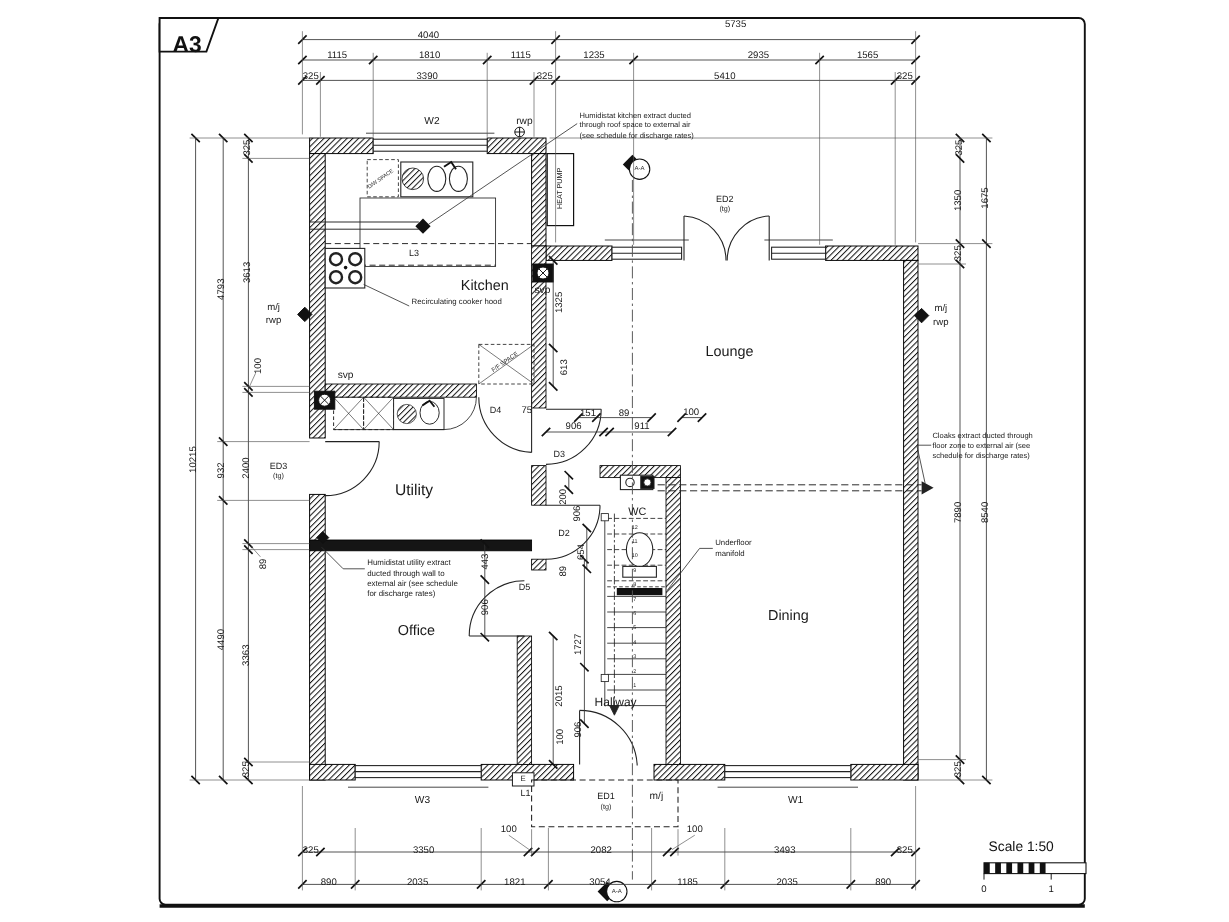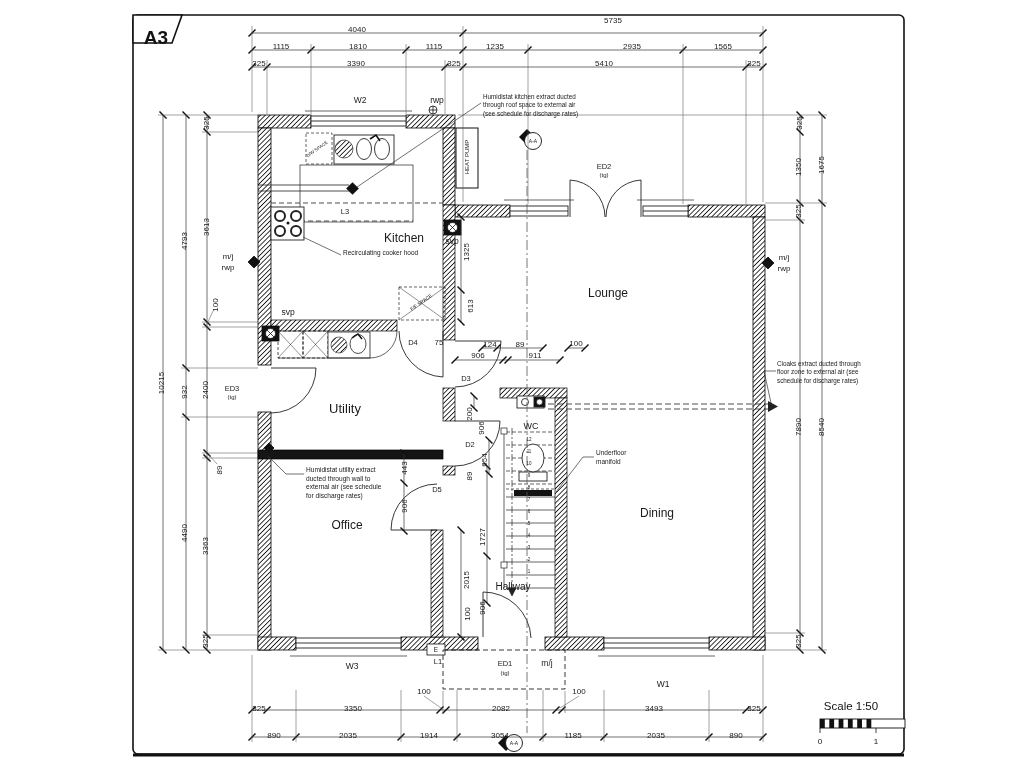--- a/index.html
+++ b/index.html
@@ -331,52 +331,52 @@
       <span class="lb" style="left: 784px; top: 268px; font-size: 8px; transform: translate(-50%, -50%);">rwp</span>
       <span class="lb" style="left: 259px; top: 708px; font-size: 8px; transform: translate(-50%, -50%);">325</span>
       <span class="lb" style="left: 353px; top: 708px; font-size: 8px; transform: translate(-50%, -50%);">3350</span>
       <span class="lb" style="left: 424px; top: 691px; font-size: 8px; transform: translate(-50%, -50%);">100</span>
       <span class="lb" style="left: 501px; top: 708px; font-size: 8px; transform: translate(-50%, -50%);">2082</span>
       <span class="lb" style="left: 579px; top: 691px; font-size: 8px; transform: translate(-50%, -50%);">100</span>
       <span class="lb" style="left: 654px; top: 708px; font-size: 8px; transform: translate(-50%, -50%);">3493</span>
       <span class="lb" style="left: 754px; top: 708px; font-size: 8px; transform: translate(-50%, -50%);">325</span>
       <span class="lb" style="left: 274px; top: 735px; font-size: 8px; transform: translate(-50%, -50%);">890</span>
       <span class="lb" style="left: 348px; top: 735px; font-size: 8px; transform: translate(-50%, -50%);">2035</span>
-      <span class="lb" style="left: 429px; top: 735px; font-size: 8px; transform: translate(-50%, -50%);">1914</span>
+      <span class="lb" style="left: 429px; top: 735px; font-size: 8px; transform: translate(-50%, -50%);">1821</span>
       <span class="lb" style="left: 500px; top: 735px; font-size: 8px; transform: translate(-50%, -50%);">3054</span>
       <span class="lb" style="left: 573px; top: 735px; font-size: 8px; transform: translate(-50%, -50%);">1185</span>
       <span class="lb" style="left: 656px; top: 735px; font-size: 8px; transform: translate(-50%, -50%);">2035</span>
       <span class="lb" style="left: 736px; top: 735px; font-size: 8px; transform: translate(-50%, -50%);">890</span>
       <span class="lb" style="left: 356px; top: 238px; font-size: 12px; transform: translate(-50%, -50%); margin-left: 48px;">Kitchen</span>
       <span class="lb" style="left: 608px; top: 293px; font-size: 12px; transform: translate(-50%, -50%);">Lounge</span>
       <span class="lb" style="left: 345px; top: 408px; font-size: 13px; transform: translate(-50%, -50%);">Utility</span>
       <span class="lb" style="left: 347px; top: 525px; font-size: 12px; transform: translate(-50%, -50%);">Office</span>
       <span class="lb" style="left: 657px; top: 513px; font-size: 12px; transform: translate(-50%, -50%);">Dining</span>
       <span class="lb" style="left: 513px; top: 586px; font-size: 10px; transform: translate(-50%, -50%);">Hallway</span>
       <span class="lb" style="left: 531px; top: 426px; font-size: 9px; transform: translate(-50%, -50%);">WC</span>
       <span class="lb" style="left: 360px; top: 100px; font-size: 8.5px; transform: translate(-50%, -50%);">W2</span>
       <span class="lb" style="left: 437px; top: 100px; font-size: 8.5px; transform: translate(-50%, -50%);">rwp</span>
       <span class="lb" style="left: 352px; top: 666px; font-size: 8.5px; transform: translate(-50%, -50%);">W3</span>
-      <span class="lb" style="left: 663px; top: 684px; font-size: 8.5px; transform: translate(-50%, -50%);">W1</span>
+      <span class="lb" style="left: 663px; top: 666px; font-size: 8.5px; transform: translate(-50%, -50%);">W1</span>
       <span class="lb" style="left: 604px; top: 166px; font-size: 7.5px; transform: translate(-50%, -50%);">ED2</span>
       <span class="lb" style="left: 604px; top: 175px; font-size: 6px; transform: translate(-50%, -50%);">(tg)</span>
       <span class="lb" style="left: 505px; top: 663px; font-size: 7.5px; transform: translate(-50%, -50%);">ED1</span>
       <span class="lb" style="left: 505px; top: 673px; font-size: 6px; transform: translate(-50%, -50%);">(tg)</span>
       <span class="lb" style="left: 547px; top: 663px; font-size: 8.5px; transform: translate(-50%, -50%);">m/j</span>
       <span class="lb" style="left: 436px; top: 649px; font-size: 6.5px; transform: translate(-50%, -50%);">E</span>
       <span class="lb" style="left: 438px; top: 661px; font-size: 7.5px; transform: translate(-50%, -50%);">L1</span>
       <span class="lb" style="left: 345px; top: 211px; font-size: 7.5px; transform: translate(-50%, -50%);">L3</span>
       <span class="lb" style="left: 452px; top: 241px; font-size: 8.5px; transform: translate(-50%, -50%);">svp</span>
       <span class="lb" style="left: 288px; top: 312px; font-size: 8.5px; transform: translate(-50%, -50%);">svp</span>
       <span class="lb" style="left: 467px; top: 157px; font-size: 6px; transform: translate(-50%, -50%) rotate(-90deg);">HEAT PUMP</span>
       <span class="lb" style="left: 421px; top: 302px; font-size: 5px; transform: translate(-50%, -50%) rotate(-35deg);">F/F SPACE</span>
       <span class="lb" style="left: 317px; top: 149px; font-size: 4.5px; transform: translate(-50%, -50%) rotate(-35deg);">D/W SPACE</span>
       <span class="lb" style="left: 413px; top: 342px; font-size: 7.5px; transform: translate(-50%, -50%);">D4</span>
       <span class="lb" style="left: 439px; top: 342px; font-size: 8px; transform: translate(-50%, -50%);">75</span>
-      <span class="lb" style="left: 490px; top: 344px; font-size: 8px; transform: translate(-50%, -50%);">124</span>
+      <span class="lb" style="left: 490px; top: 344px; font-size: 8px; transform: translate(-50%, -50%);">151</span>
       <span class="lb" style="left: 520px; top: 344px; font-size: 8px; transform: translate(-50%, -50%);">89</span>
       <span class="lb" style="left: 576px; top: 343px; font-size: 8px; transform: translate(-50%, -50%);">100</span>
       <span class="lb" style="left: 478px; top: 355px; font-size: 8px; transform: translate(-50%, -50%);">906</span>
       <span class="lb" style="left: 535px; top: 355px; font-size: 8px; transform: translate(-50%, -50%);">911</span>
       <span class="lb" style="left: 466px; top: 378px; font-size: 7.5px; transform: translate(-50%, -50%);">D3</span>
       <span class="lb" style="left: 469px; top: 414px; font-size: 8px; transform: translate(-50%, -50%) rotate(-90deg);">200</span>
       <span class="lb" style="left: 481px; top: 428px; font-size: 8px; transform: translate(-50%, -50%) rotate(-90deg);">906</span>
       <span class="lb" style="left: 470px; top: 444px; font-size: 7.5px; transform: translate(-50%, -50%);">D2</span>
       <span class="lb" style="left: 484px; top: 460px; font-size: 8px; transform: translate(-50%, -50%) rotate(-90deg);">654</span>
       <span class="lb" style="left: 469px; top: 476px; font-size: 8px; transform: translate(-50%, -50%) rotate(-90deg);">89</span>

